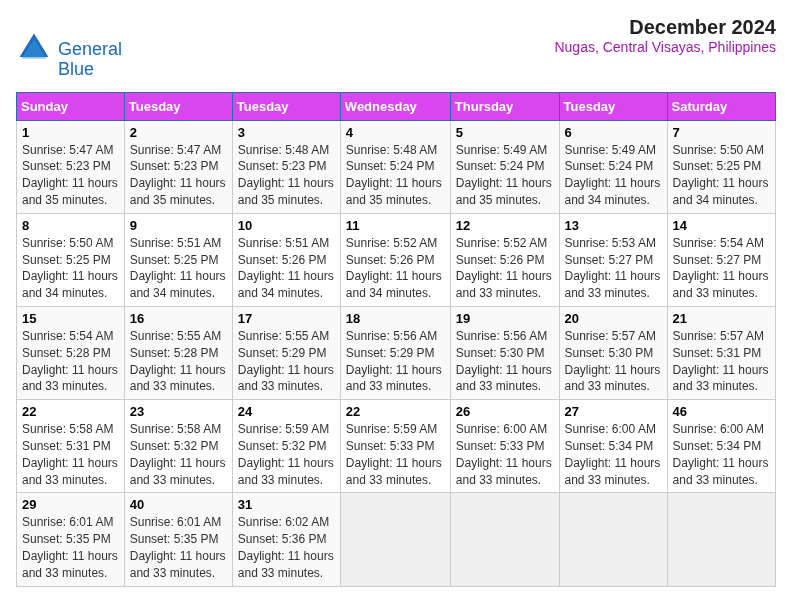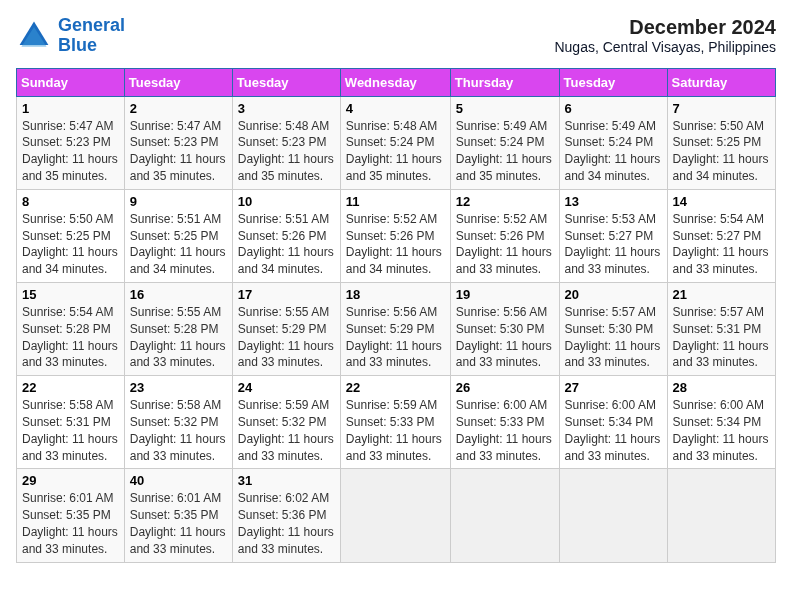--- a/index.html
+++ b/index.html
@@ -16,37 +16,38 @@
       align-items: flex-start;
       margin-bottom: 12px;
     }
     .logo {
       display: flex;
       align-items: center;
       gap: 6px;
     }
     .logo-text {
       font-size: 18px;
-      font-weight: bold;
+      font-weight: normal;
       line-height: 1.1;
+      margin-top: 24px;
     }
     .logo-text span { color: #1a6bbf; }
     .logo-icon {
       width: 36px;
       height: 36px;
     }
     .title-block { text-align: right; }
     .month-title {
       font-size: 20px;
       font-weight: bold;
       color: #222;
     }
     .subtitle {
       font-size: 14px;
-      color: #0f172a;
+      color: #a21caf;
     }
     table {
       width: 100%;
       border-collapse: collapse;
       font-size: 11px;
     }
     thead th {
       background: #d946ef;
       color: #fff;
       font-weight: bold;
@@ -225,21 +226,21 @@
         </td>
         <td>
           <span class="day-num">26</span>
           <div class="day-info">Sunrise: 6:00 AM<br>Sunset: 5:33 PM<br>Daylight: 11 hours<br>and 33 minutes.</div>
         </td>
         <td>
           <span class="day-num">27</span>
           <div class="day-info">Sunrise: 6:00 AM<br>Sunset: 5:34 PM<br>Daylight: 11 hours<br>and 33 minutes.</div>
         </td>
         <td>
-          <span class="day-num">28</span>
+          <span class="day-num">46</span>
           <div class="day-info">Sunrise: 6:00 AM<br>Sunset: 5:34 PM<br>Daylight: 11 hours<br>and 33 minutes.</div>
         </td>
       </tr>
       <tr>
         <td>
           <span class="day-num">29</span>
           <div class="day-info">Sunrise: 6:01 AM<br>Sunset: 5:35 PM<br>Daylight: 11 hours<br>and 33 minutes.</div>
         </td>
         <td>
           <span class="day-num">40</span>

